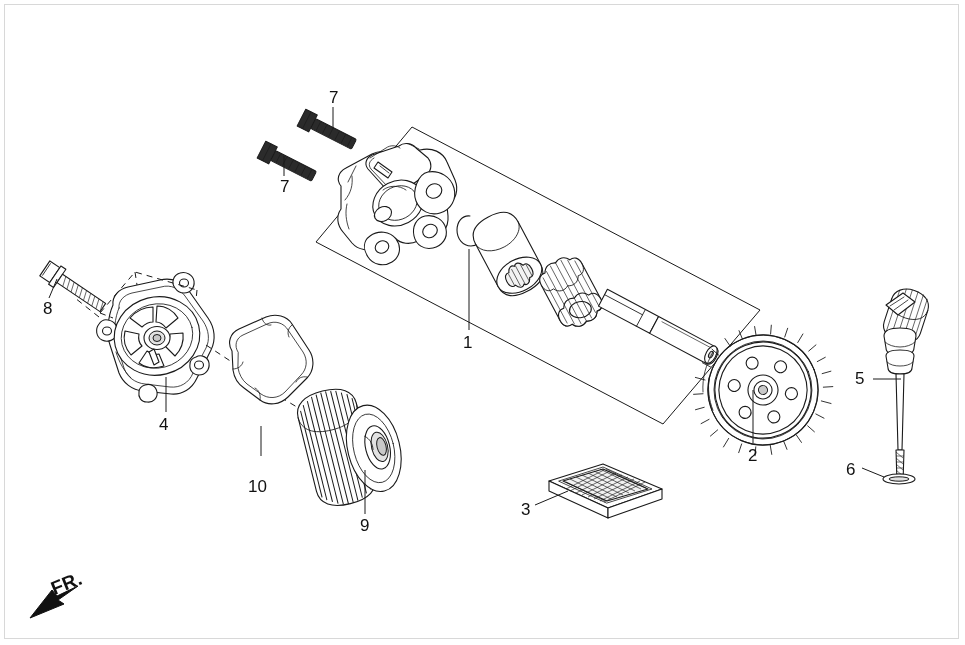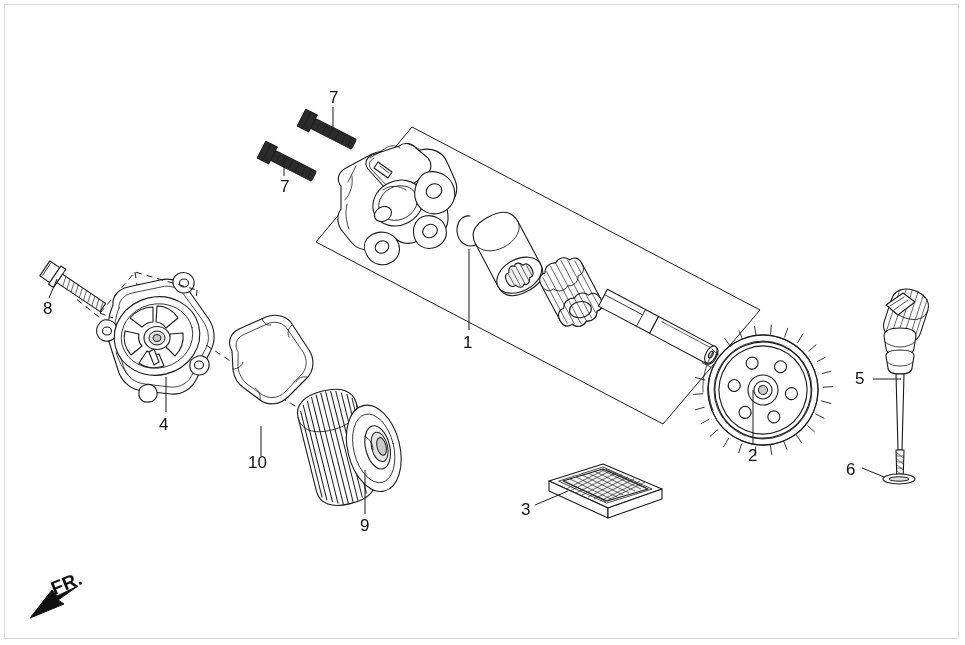--- a/index.html
+++ b/index.html
@@ -455,17 +455,17 @@
   <div class="lbl" style="left:463px; top:334px;">1</div>
   <div class="lbl" style="left:748px; top:447px;">2</div>
   <div class="lbl" style="left:521px; top:501px;">3</div>
   <div class="lbl" style="left:159px; top:416px;">4</div>
   <div class="lbl" style="left:855px; top:370px;">5</div>
   <div class="lbl" style="left:846px; top:461px;">6</div>
   <div class="lbl" style="left:329px; top:89px;">7</div>
   <div class="lbl" style="left:280px; top:178px;">7</div>
   <div class="lbl" style="left:43px; top:300px;">8</div>
   <div class="lbl" style="left:360px; top:517px;">9</div>
-  <div class="lbl" style="left:248px; top:454px;">10</div>
+  <div class="lbl" style="left:248px; top:478px;">10</div>
 
   <div class="fr-text" style="left:56px; top:578px;">FR.</div>
 
 </div>
 
 </body></html>

